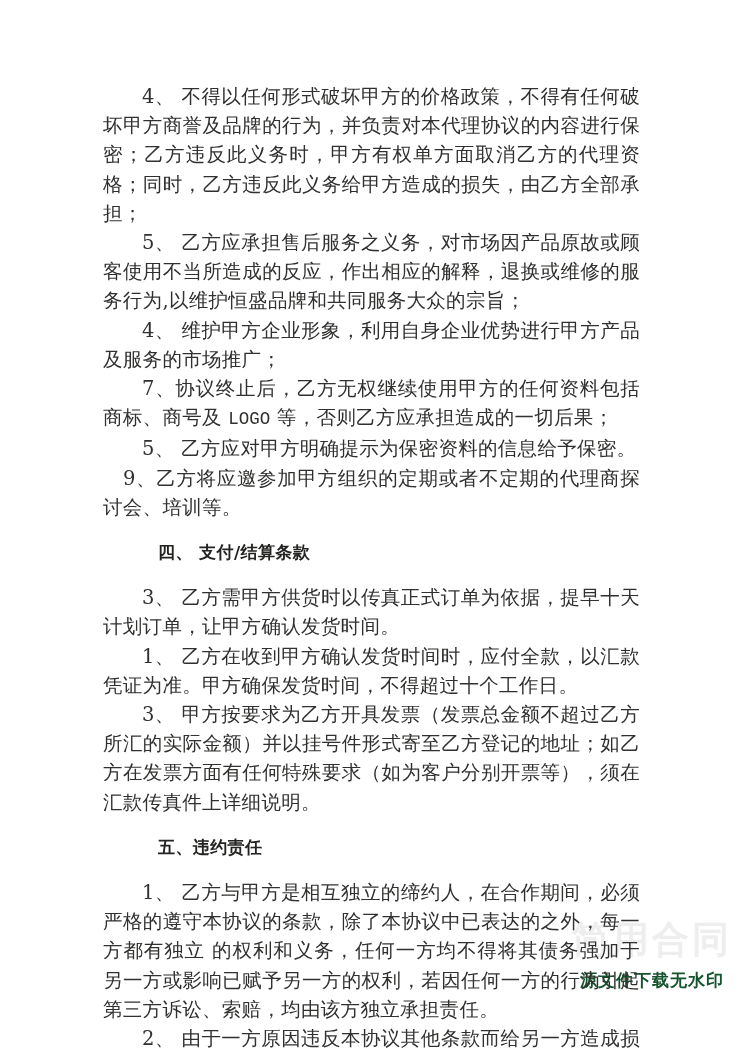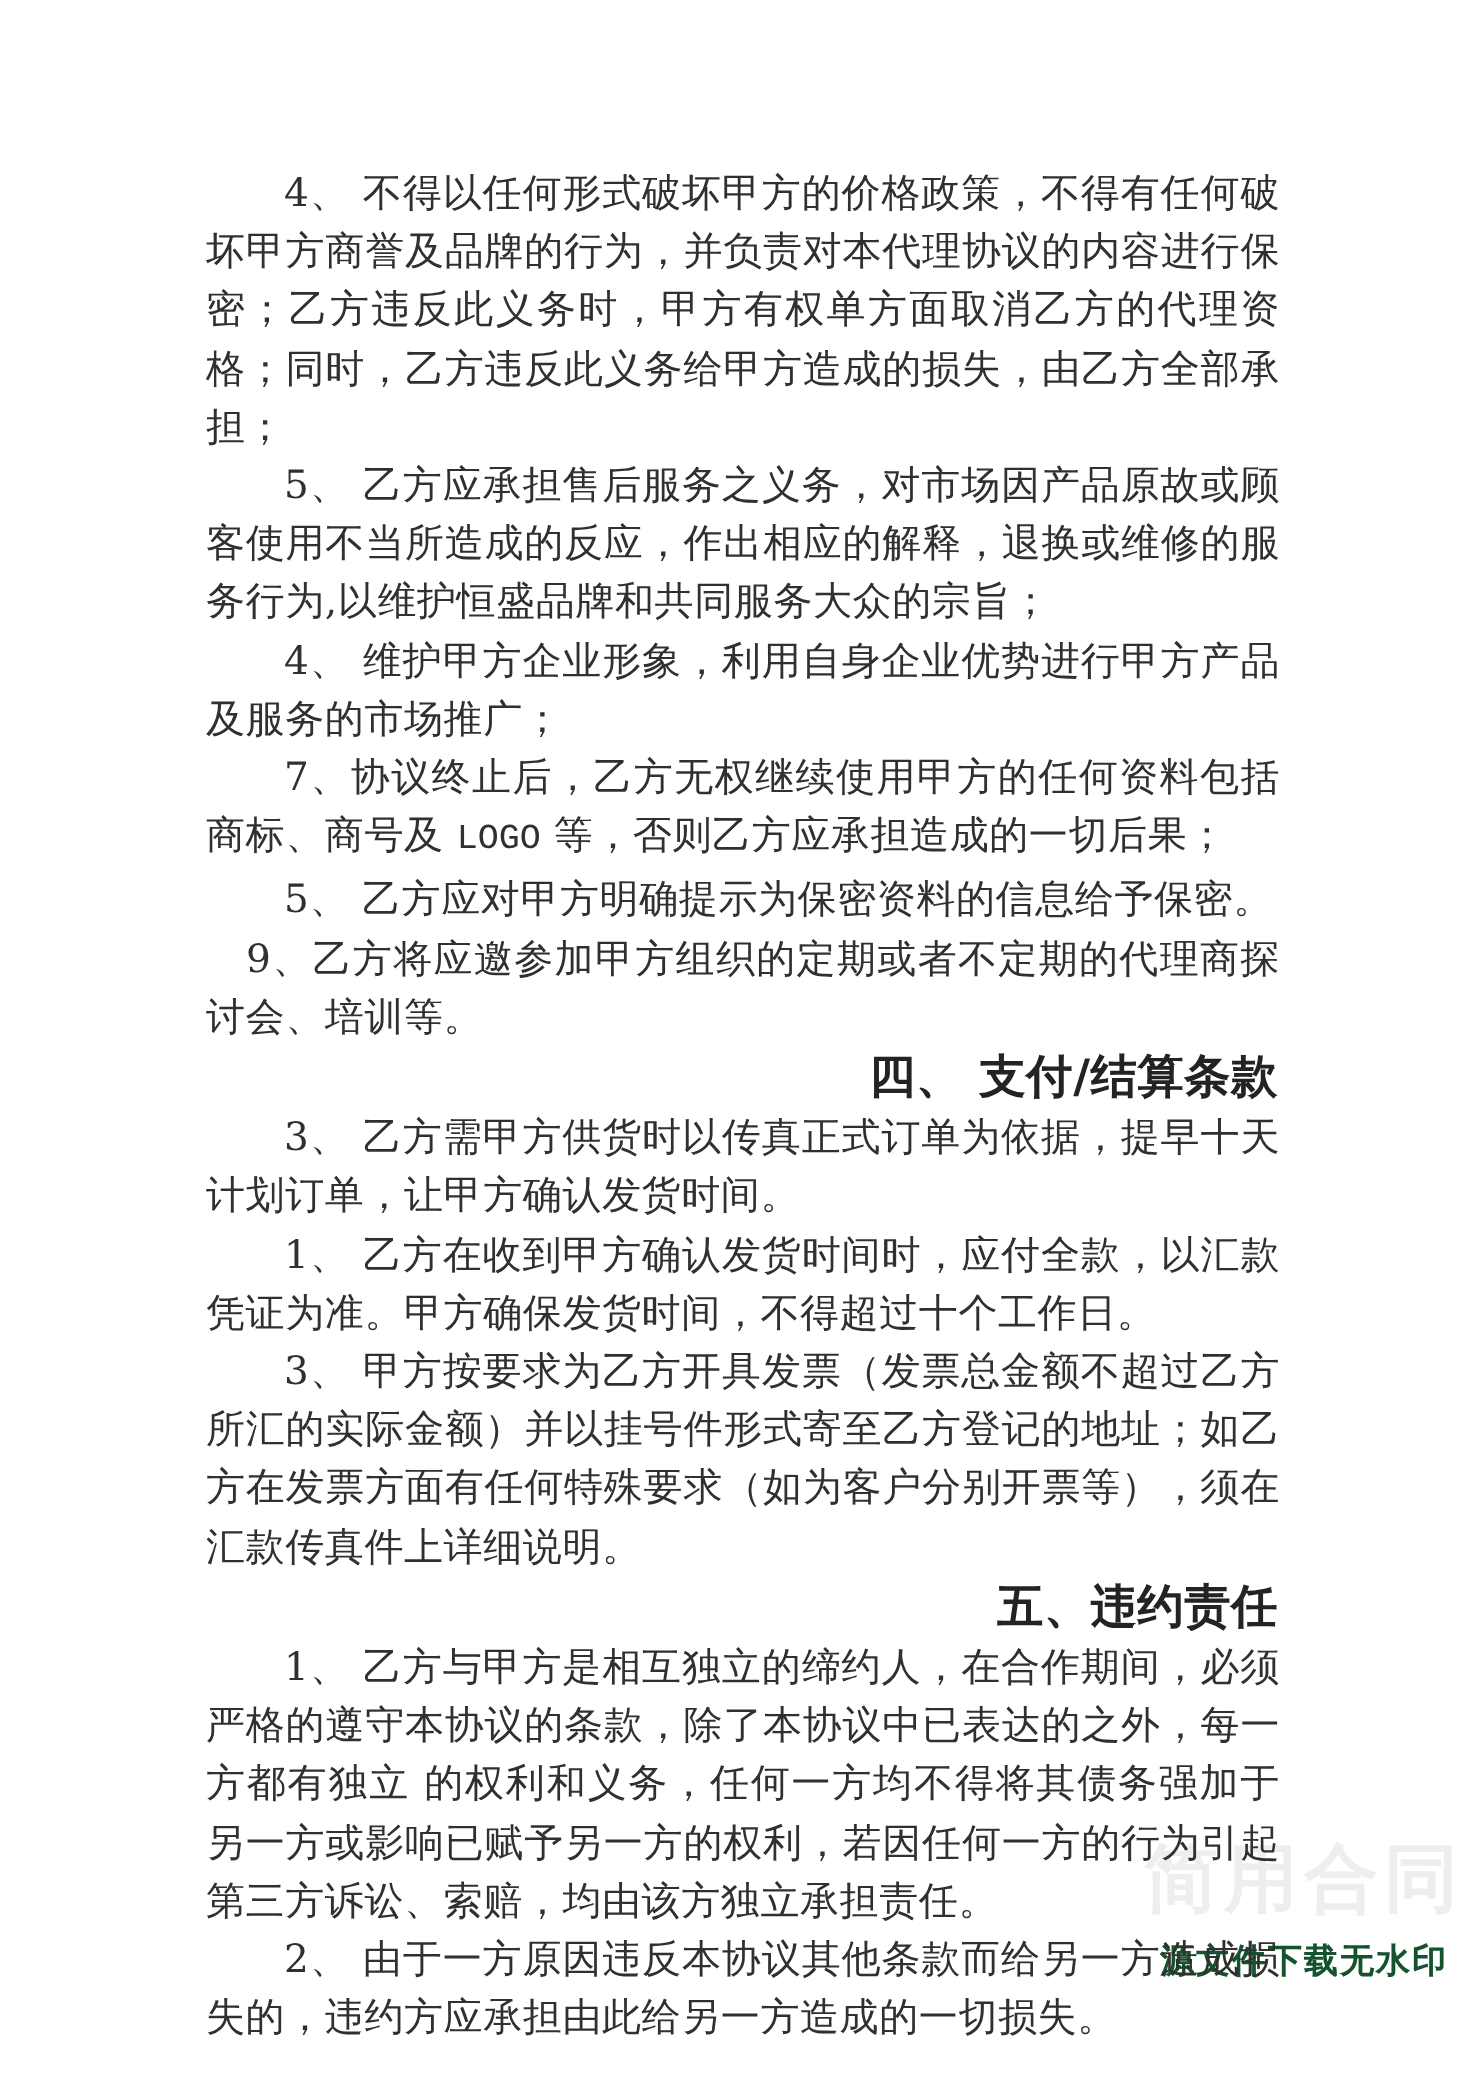--- a/index.html
+++ b/index.html
@@ -68,28 +68,28 @@
     text-indent: 39px;
     letter-spacing: 0.3px;
     word-break: break-all;
   }
 
   .para.narrow-indent {
     text-indent: 20px;
   }
 
   .heading {
-    margin: 1px;
-    font-size: 23px;
+    margin: 16px;
+    font-size: 17px;
     line-height: 29.2px;
     color: #232322;
     font-weight: bold;
     text-indent: 39px;
     letter-spacing: 0.4px;
-    text-align: right;
+    text-align: left;
   }
 
   .latin {
     font-family: Liberation Mono, monospace;
     font-size: 17.5px;
     letter-spacing: 0px;
   }
 </style>
 </head>
 <body>

